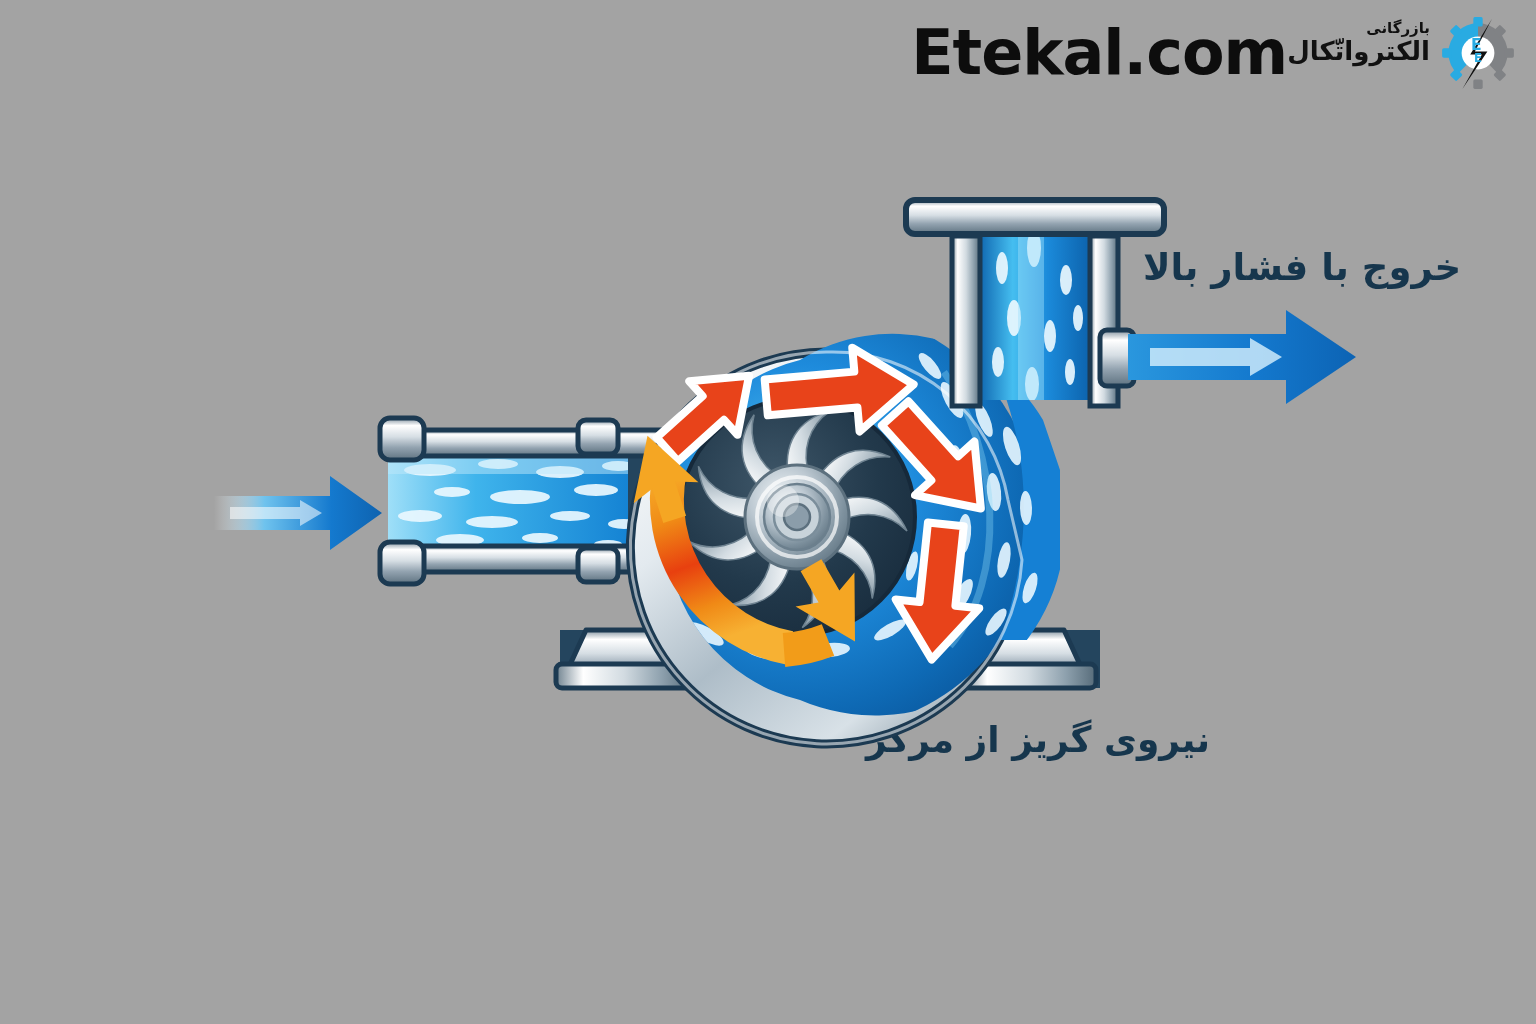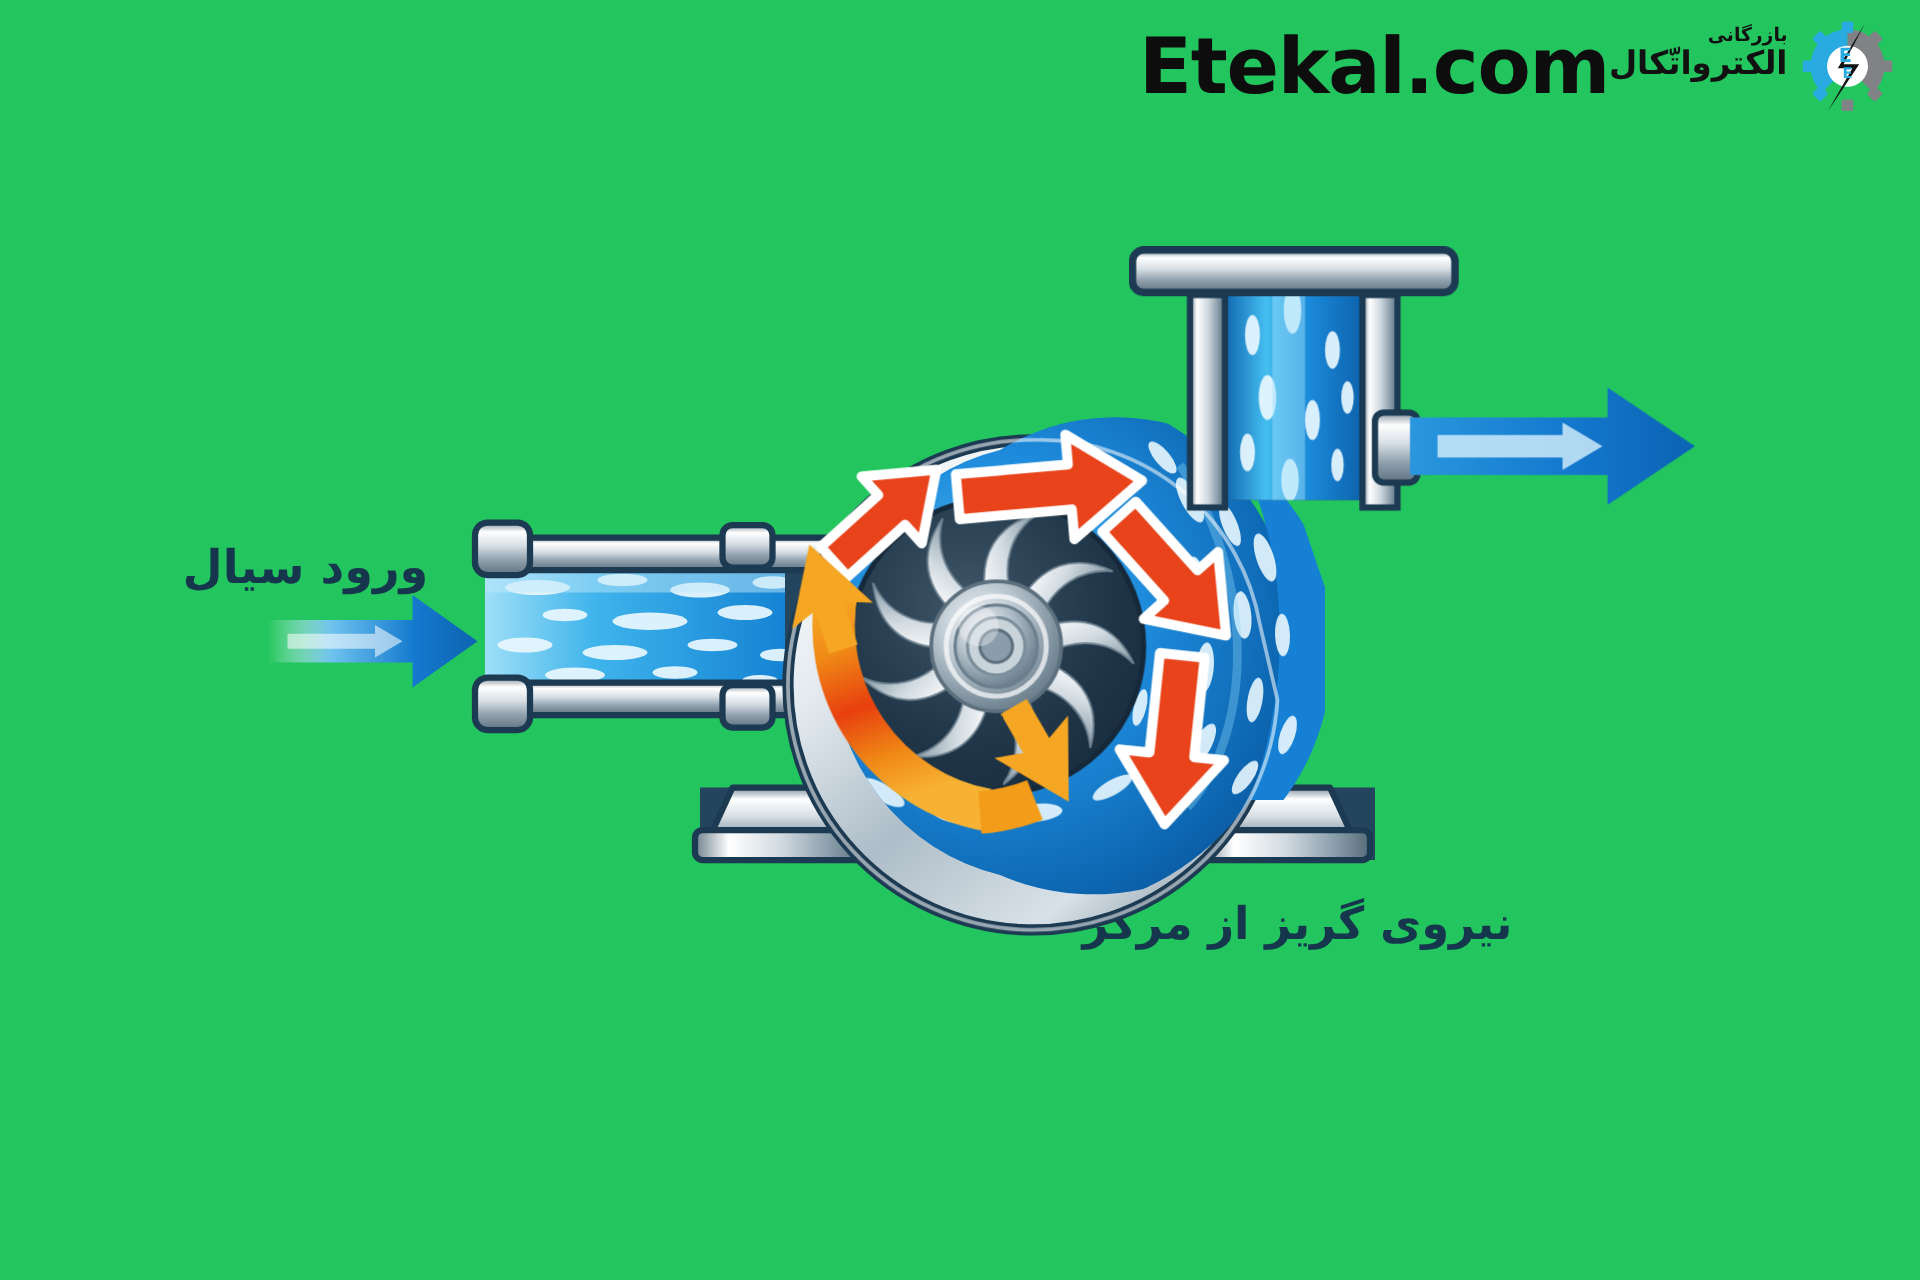--- a/index.html
+++ b/index.html
@@ -1,17 +1,17 @@
 <!DOCTYPE html>
 <html><head>
 <meta charset="utf-8">
 <style>
   html,body{margin:0;padding:0;background:#ffffff;}
   body{width:1536px;height:1024px;overflow:hidden;font-family:"DejaVu Sans","Liberation Sans",sans-serif;}
-  #stage{position:relative;width:1536px;height:1024px;background:#22c55e;}
+  #stage{position:relative;width:1536px;height:1024px;background:#a3a3a3;}
 
   
   #brand{position:absolute;top:14px;right:18px;display:flex;align-items:center;gap:6px;}
   #brand .wordmark{font-family:"DejaVu Sans","Liberation Sans",sans-serif;font-weight:bold;
       font-size:62px;color:#0d0d0d;letter-spacing:-1px;line-height:1;}
   #brand .fa-block{display:flex;flex-direction:column;align-items:flex-end;justify-content:center;
       margin-bottom:20px;margin-left:-6px;}
   #brand .fa-top{font-size:15px;color:#111;font-weight:bold;direction:rtl;line-height:1.1;}
   #brand .fa-bot{font-size:26px;color:#111;font-weight:bold;direction:rtl;line-height:1.1;}
   #brand .logo-icon{width:80px;height:78px;margin-left:2px;}
@@ -54,21 +54,21 @@
           <rect x="72" y="72" width="12" height="12" rx="2" transform="rotate(-45 78 78)"></rect>
         </g>
         <circle cx="50" cy="50" r="21" fill="#ffffff"></circle>
         <path d="M68 6 L40 52 L55 52 L30 96 L62 48 L46 48 Z" fill="#111111"></path>
         <text x="41" y="46" font-family="DejaVu Sans, sans-serif" font-size="20" font-weight="bold" fill="#29ABE2">E</text>
         <text x="45" y="62" font-family="DejaVu Sans, sans-serif" font-size="15" font-weight="bold" fill="#29ABE2">E</text>
       </g>
     </svg>
   </div>
 
-  <div class="callout" id="label-inlet">ورود سیال</div>
+  <div class="callout" id="label-outlet">خروج با فشار بالا</div>
   <div class="callout" id="label-centrifugal">نیروی گریز از مرکز</div>
 
   <svg id="pump" viewBox="0 0 1536 1024">
     <defs>
       <linearGradient id="gMetalV" x1="0" y1="0" x2="0" y2="1">
         <stop offset="0%" stop-color="#7E8F9C"></stop>
         <stop offset="18%" stop-color="#FFFFFF"></stop>
         <stop offset="45%" stop-color="#D6DEE4"></stop>
         <stop offset="70%" stop-color="#93A3B0"></stop>
         <stop offset="100%" stop-color="#5E7280"></stop>

